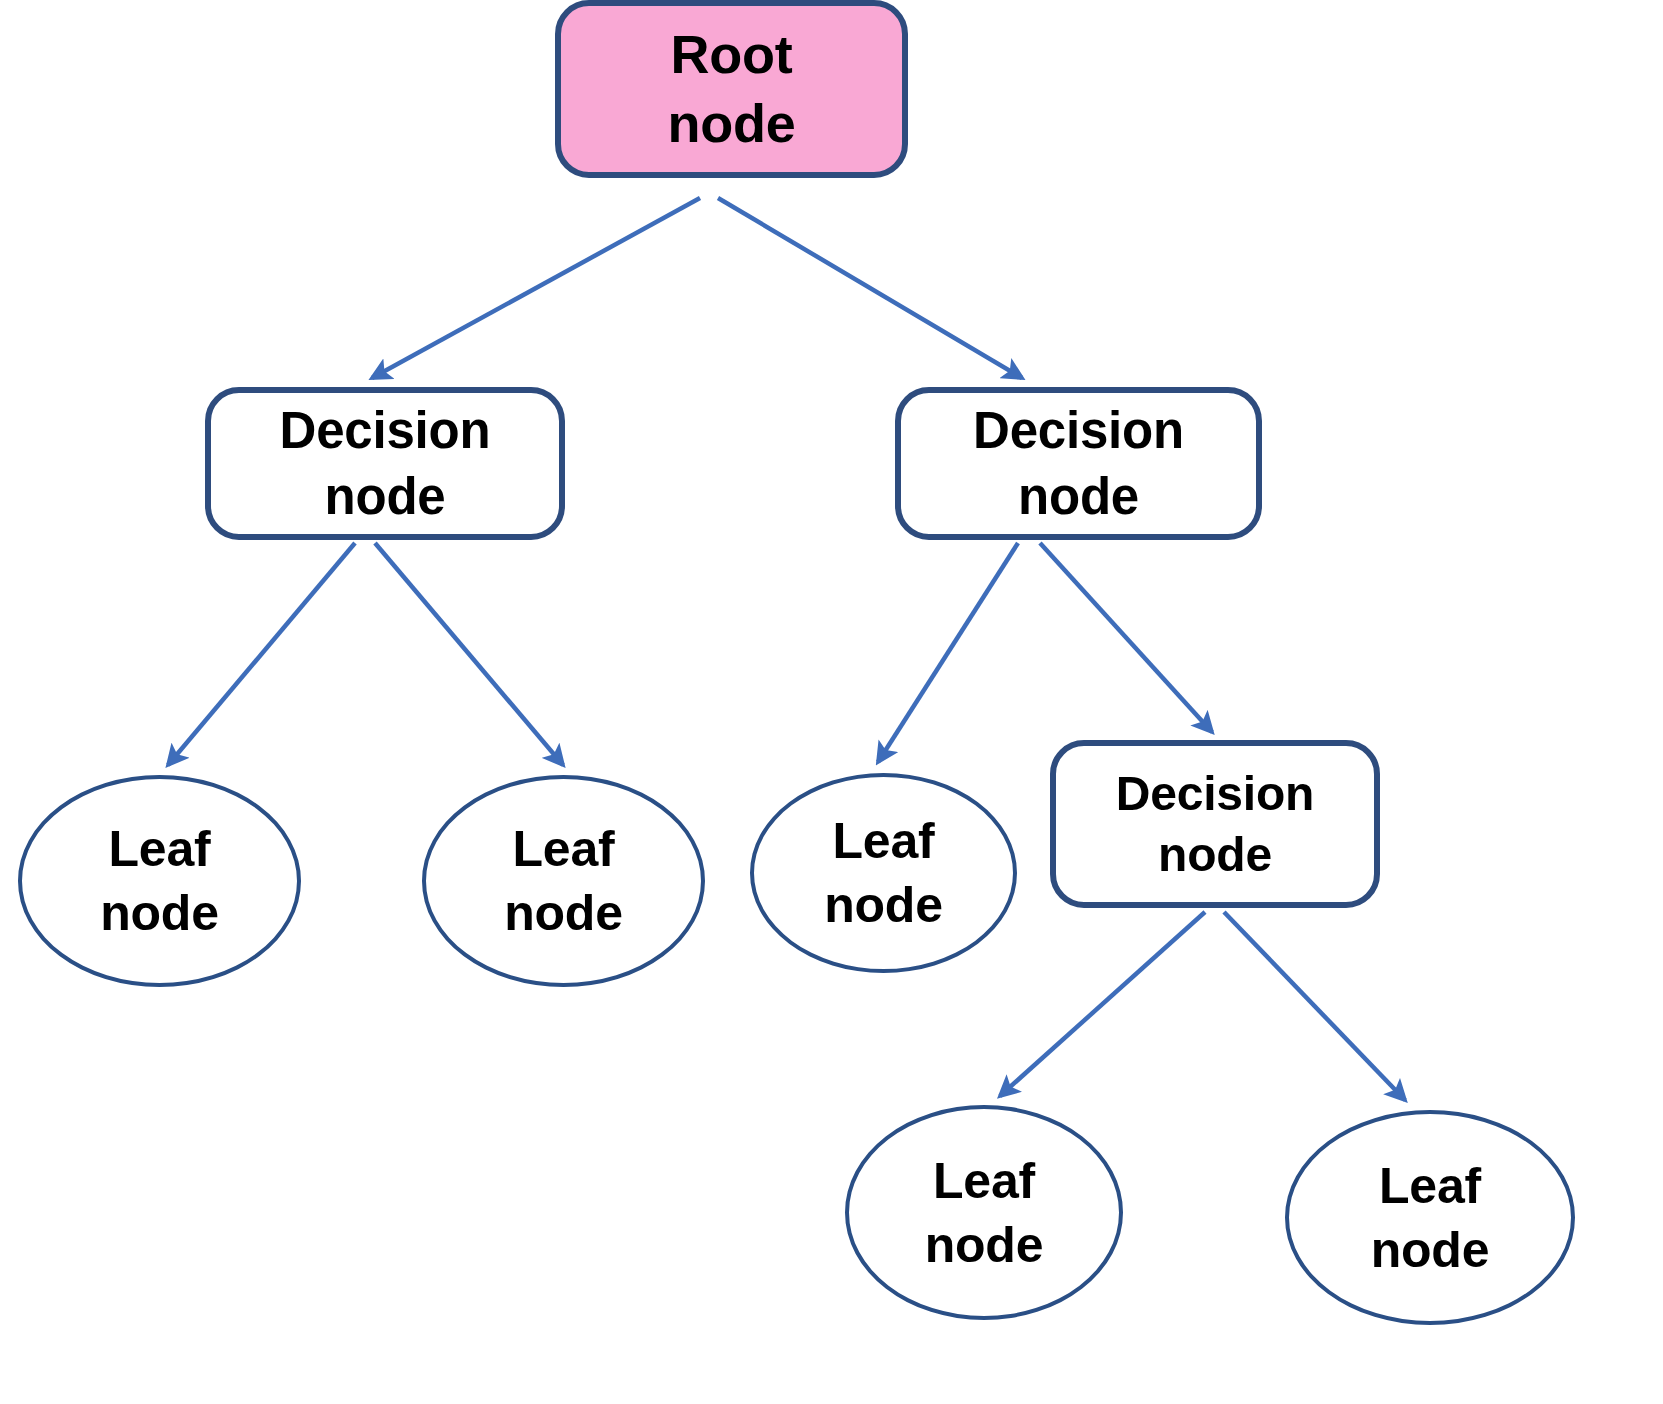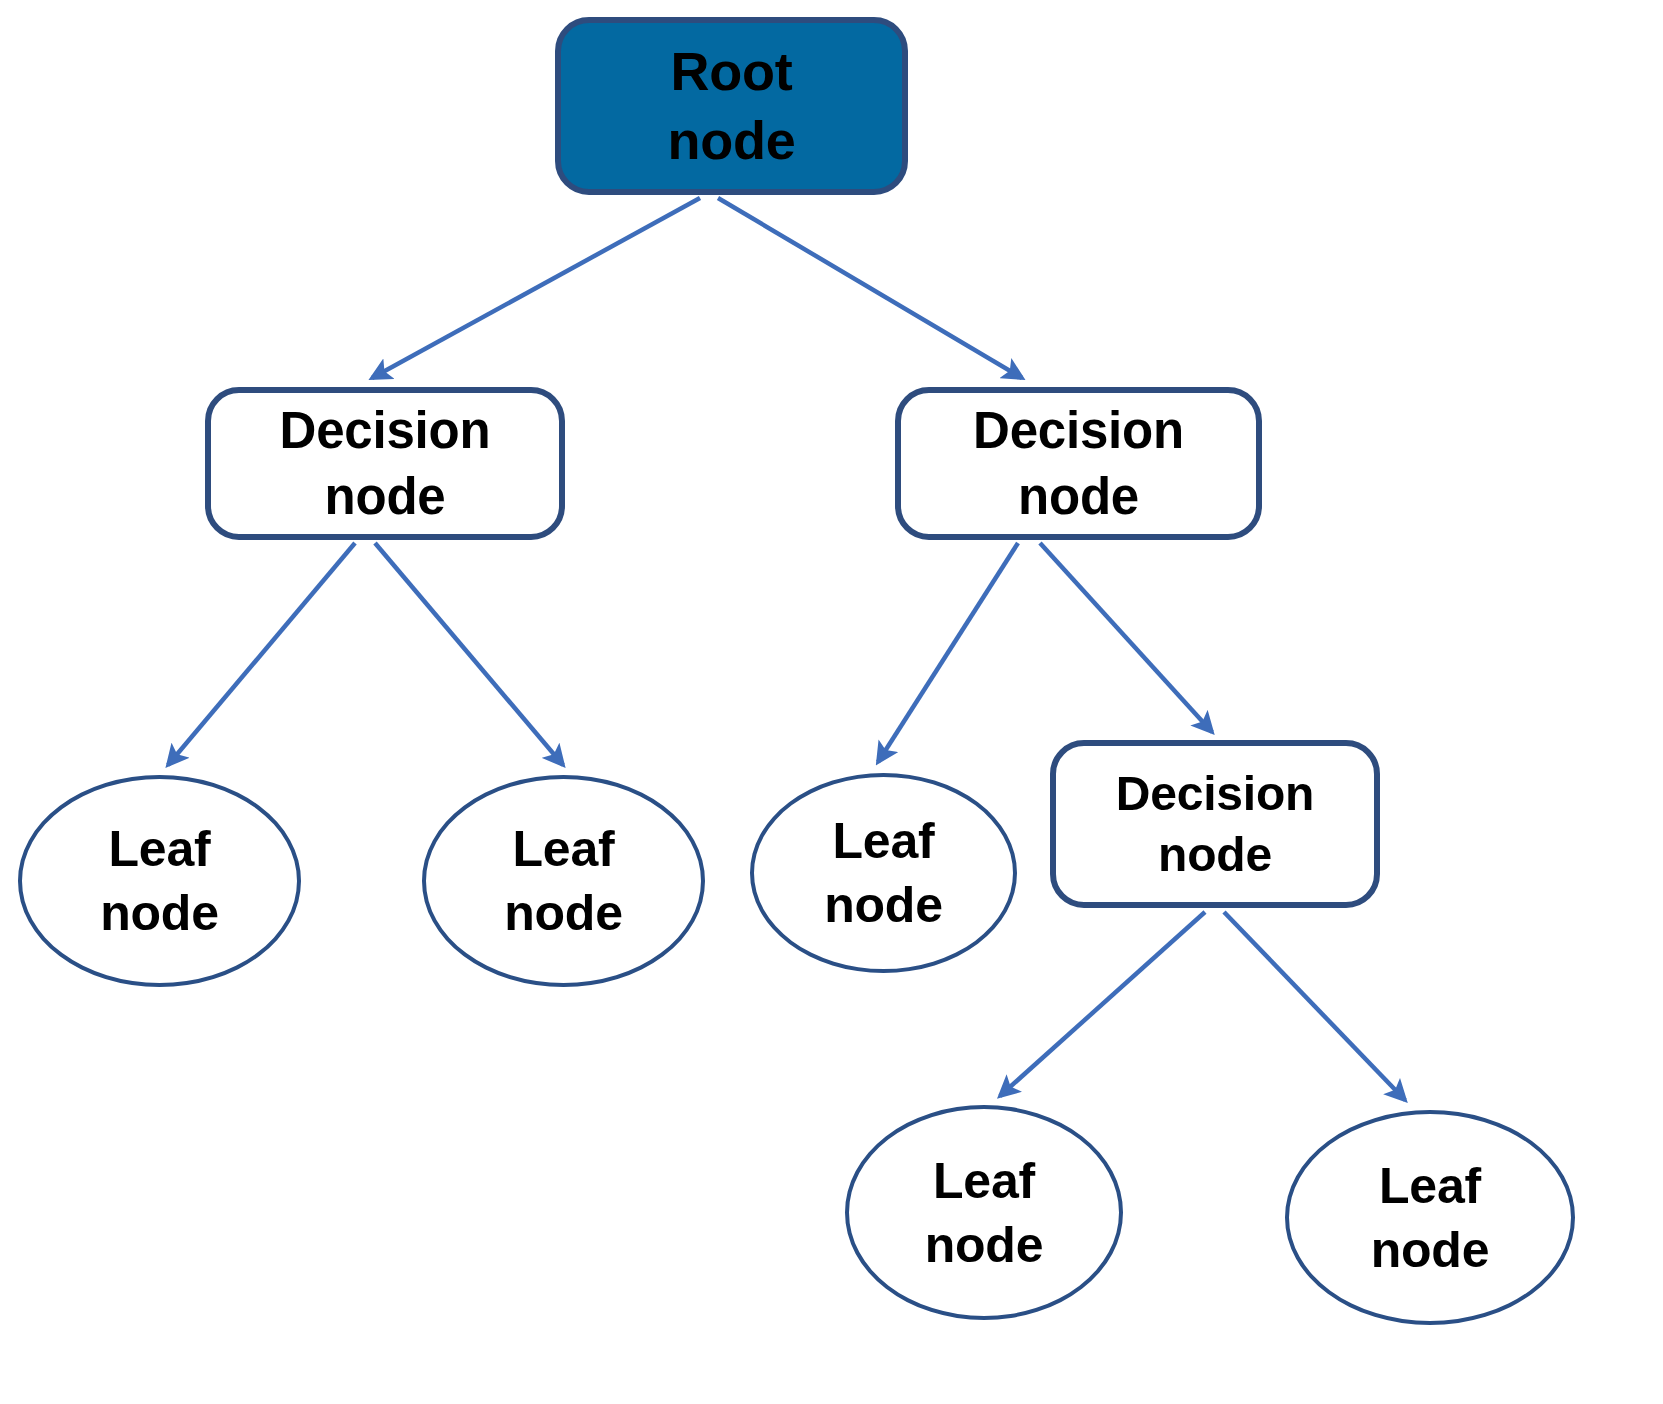--- a/index.html
+++ b/index.html
@@ -67,21 +67,21 @@
         <line x1="355" y1="543" x2="168" y2="765" stroke="#3e6dba" stroke-width="4.5" marker-end="url(#arrowhead)"></line>
         <line x1="375" y1="543" x2="563" y2="765" stroke="#3e6dba" stroke-width="4.5" marker-end="url(#arrowhead)"></line>
         <line x1="1018" y1="543" x2="878" y2="762" stroke="#3e6dba" stroke-width="4.5" marker-end="url(#arrowhead)"></line>
         <line x1="1040" y1="543" x2="1212" y2="732" stroke="#3e6dba" stroke-width="4.5" marker-end="url(#arrowhead)"></line>
         <line x1="1205" y1="912" x2="1000" y2="1096" stroke="#3e6dba" stroke-width="4.5" marker-end="url(#arrowhead)"></line>
         <line x1="1224" y1="912" x2="1405" y2="1100" stroke="#3e6dba" stroke-width="4.5" marker-end="url(#arrowhead)"></line>
       </g>
   </svg>
 
   <div id="node-layer">
-      <div class="node rect" style="left: 555px; top: 17px; width: 353px; height: 178px; font-size: 54px; border-color: rgb(46, 76, 126); background: #0369a1; color: rgb(0, 0, 0); z-index: 4;">
+      <div class="node rect" style="left: 555px; top: 0; width: 353px; height: 178px; font-size: 54px; border-color: rgb(46, 76, 126); background: #f9a8d4; color: rgb(0, 0, 0); z-index: 4;">
         <span class="node-line">Root</span>
         <span class="node-line">node</span>
       </div>
       <div class="node rect" style="left: 205px; top: 387px; width: 360px; height: 153px; font-size: 51px; border-color: rgb(46, 76, 126); background: rgb(255, 255, 255); color: rgb(0, 0, 0); z-index: 4;">
         <span class="node-line">Decision</span>
         <span class="node-line">node</span>
       </div>
       <div class="node rect" style="left: 895px; top: 387px; width: 367px; height: 153px; font-size: 51px; border-color: rgb(46, 76, 126); background: rgb(255, 255, 255); color: rgb(0, 0, 0); z-index: 4;">
         <span class="node-line">Decision</span>
         <span class="node-line">node</span>

